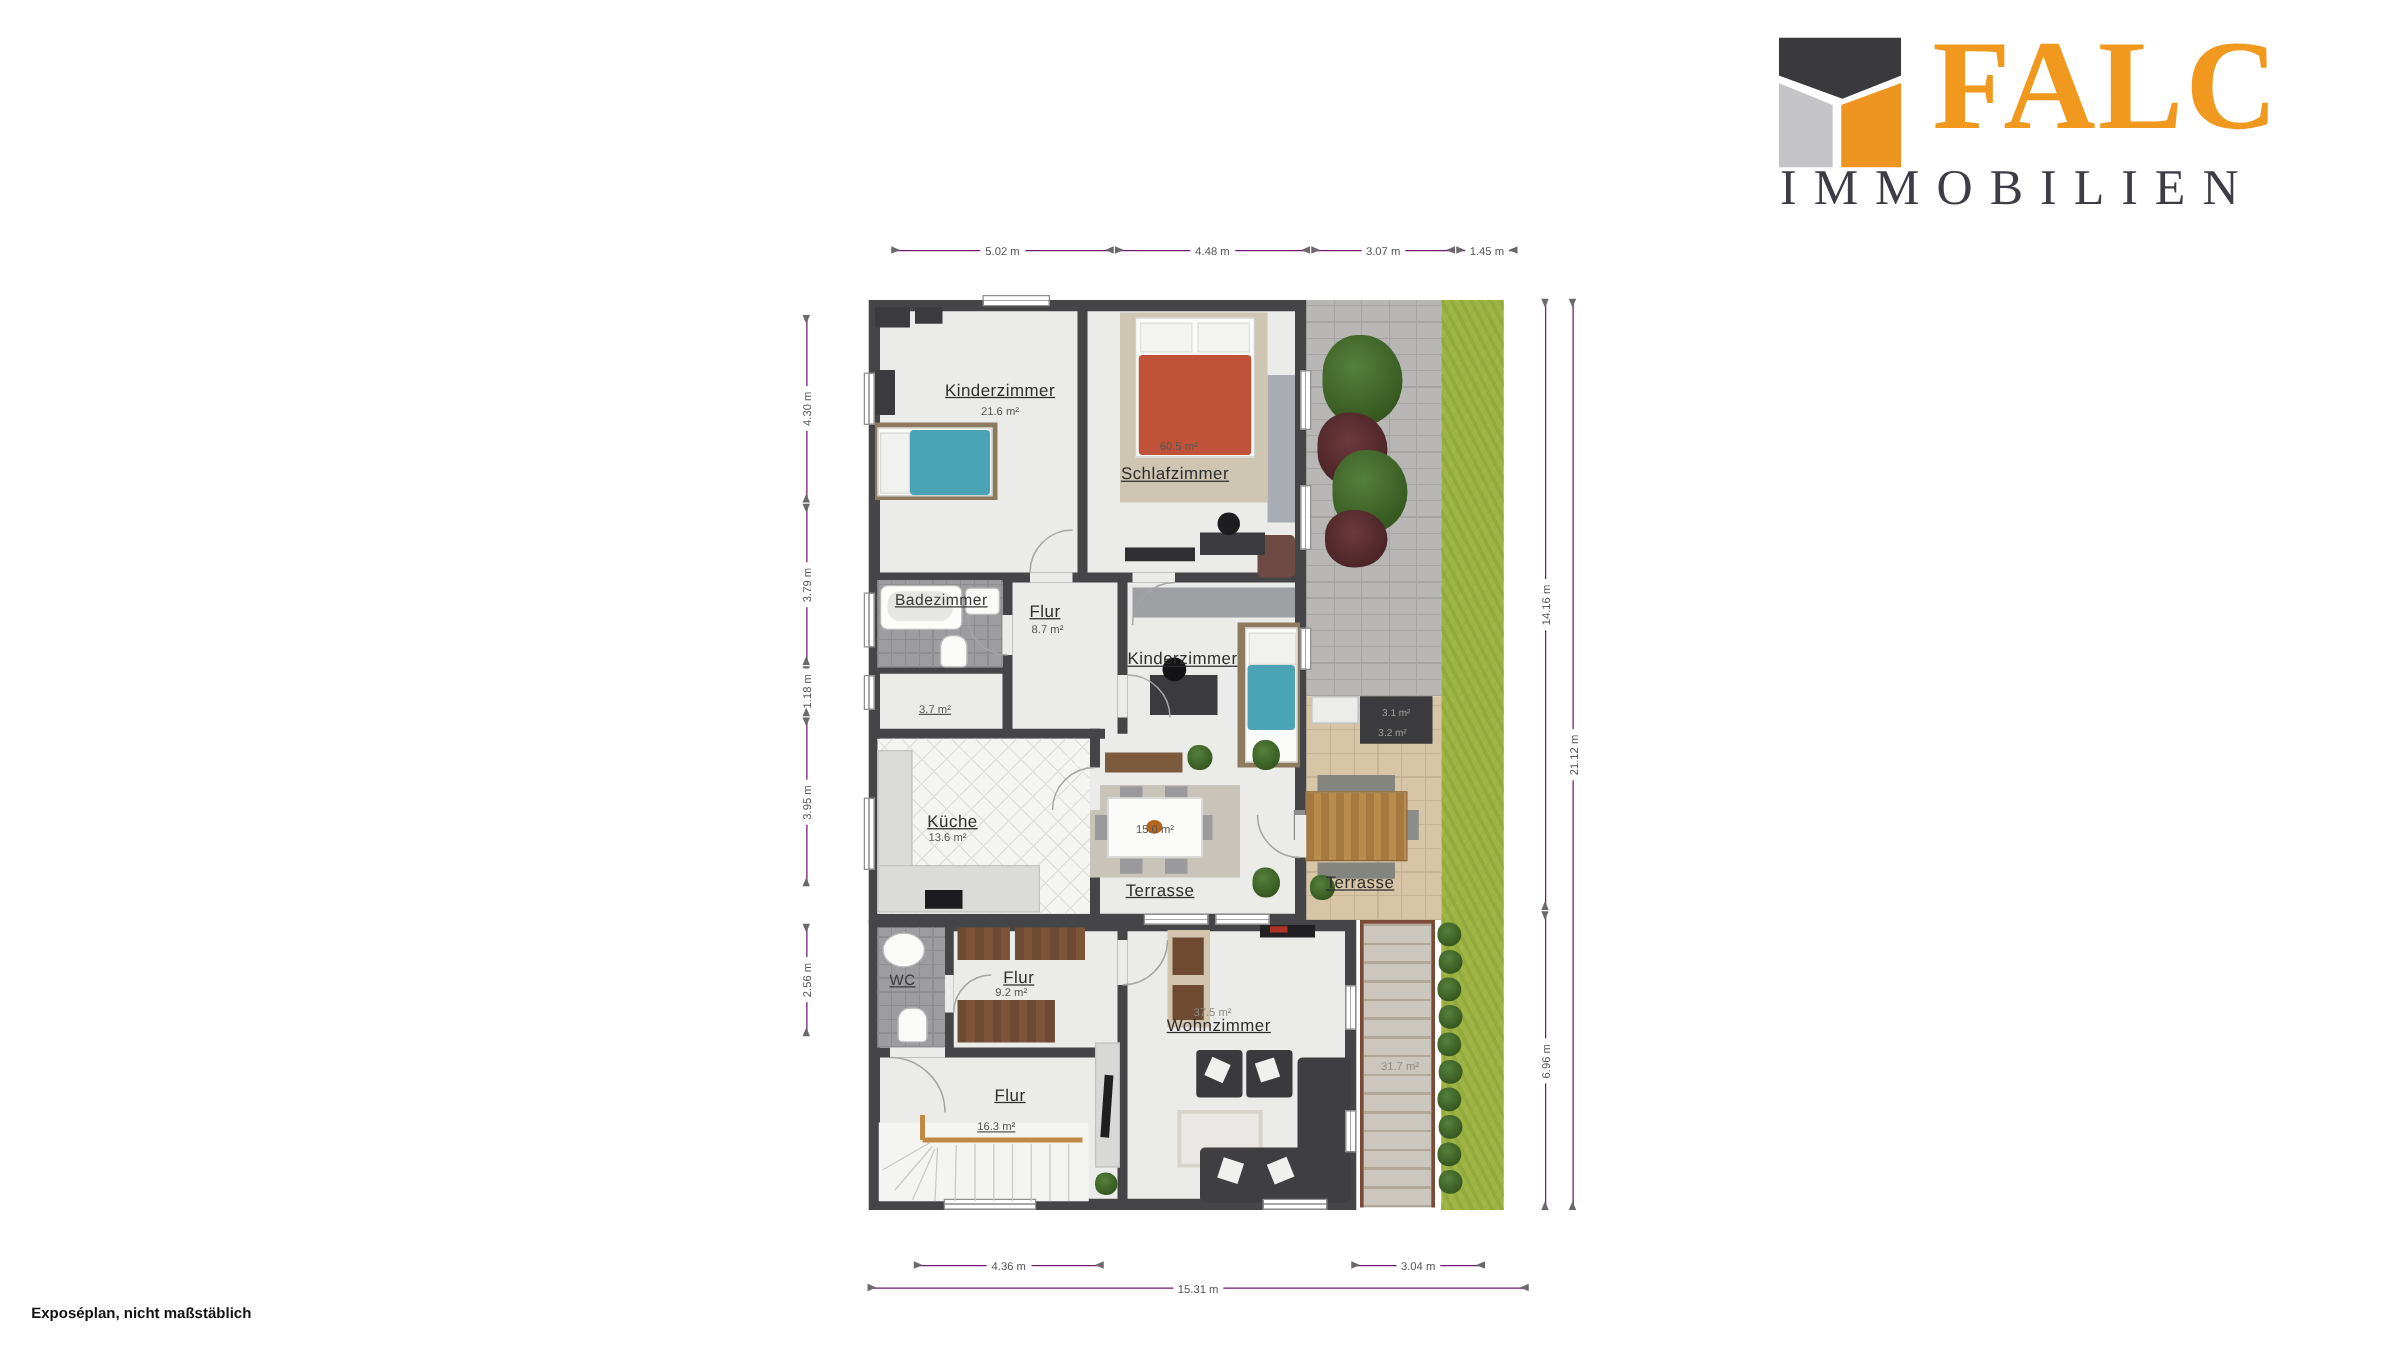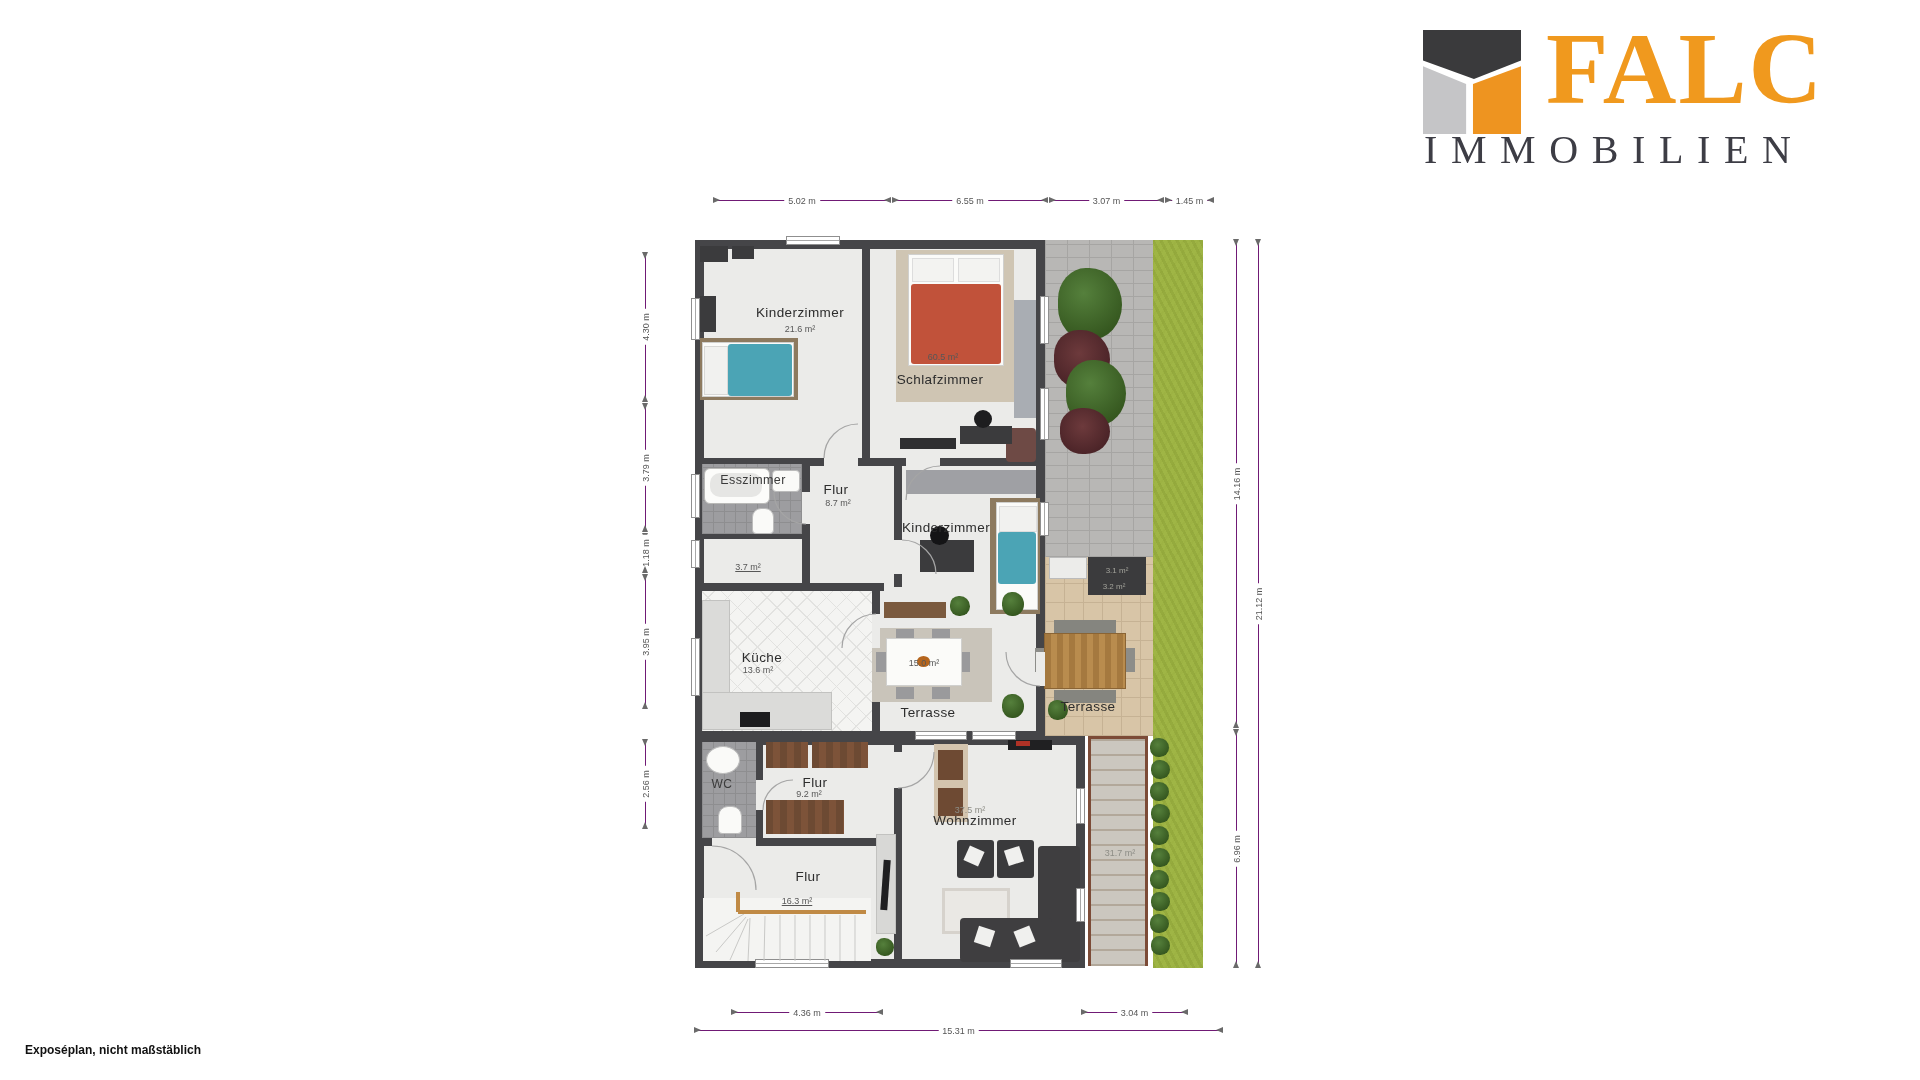--- a/index.html
+++ b/index.html
@@ -53,21 +53,21 @@
   .wardrobe{background:repeating-linear-gradient(90deg,#6d4a33 0 7px,#7d5339 7px 14px);}
 
   
   .winh{position:absolute;height:9px;border:1px solid #8f8f8f;box-sizing:border-box;
         background:linear-gradient(#fff 0 40%,#a8a8a8 40% 60%,#fff 60%);}
   .winv{position:absolute;width:9px;border:1px solid #8f8f8f;box-sizing:border-box;
         background:linear-gradient(90deg,#fff 0 40%,#a8a8a8 40% 60%,#fff 60%);}
 
   
   .rlabel{position:absolute;transform:translate(-50%,-50%);font-size:13.5px;color:#2d2d2d;
-          letter-spacing:.4px;white-space:nowrap;}
+          letter-spacing:.4px;white-space:nowrap;text-decoration:underline;}
   .alabel{position:absolute;transform:translate(-50%,-50%);font-size:9px;color:#575757;white-space:nowrap;}
   .alabel.faint{color:#8d8d86;}
   .alabel.ondark{color:#a2a29a;font-size:8px;}
 
   
   .dim{position:absolute;background:#701a75;}
   .dim.h{height:1px;}
   .dim.v{width:1px;}
   .dim.h::before{content:"";position:absolute;left:-1px;top:-3px;border-top:3px solid transparent;
       border-bottom:3px solid transparent;border-left:7px solid #6a6a6a;}
@@ -278,21 +278,21 @@
       <line x1="738" y1="892" x2="738" y2="912"></line>
     </g>
   </svg>
 
   <div class="rlabel" style="left:800px;top:312px;">Kinderzimmer</div>
   <div class="alabel" style="left:800px;top:329px;">21.6 m²</div>
 
   <div class="alabel" style="left:943px;top:357px;">60.5 m²</div>
   <div class="rlabel" style="left:940px;top:379px;">Schlafzimmer</div>
 
-  <div class="rlabel" style="left:753px;top:480px;font-size:12.5px;color:#3a3a3a;">Esszimmer</div>
+  <div class="rlabel" style="left:753px;top:480px;font-size:12.5px;color:#3a3a3a;">Badezimmer</div>
   <div class="alabel" style="left:748px;top:567px;text-decoration:underline;">3.7 m²</div>
 
   <div class="rlabel" style="left:836px;top:489px;">Flur</div>
   <div class="alabel" style="left:838px;top:503px;">8.7 m²</div>
 
   <div class="rlabel" style="left:946px;top:527px;">Kinderzimmer</div>
 
   <div class="rlabel" style="left:762px;top:657px;">Küche</div>
   <div class="alabel" style="left:758px;top:670px;">13.6 m²</div>
 
@@ -312,21 +312,21 @@
 
   <div class="rlabel" style="left:975px;top:820px;">Wohnzimmer</div>
   <div class="alabel faint" style="left:970px;top:810px;">37.5 m²</div>
 
   <div class="alabel faint" style="left:1120px;top:853px;">31.7 m²</div>
 
   <div class="dim h" style="left:714px;top:200px;width:176px;">
     <span class="dlabel">5.02 m</span>
     </div>
   <div class="dim h" style="left:893px;top:200px;width:154px;">
-    <span class="dlabel">6.55 m</span>
+    <span class="dlabel">4.48 m</span>
     </div>
   <div class="dim h" style="left:1050px;top:200px;width:113px;">
     <span class="dlabel">3.07 m</span>
     </div>
   <div class="dim h" style="left:1166px;top:200px;width:47px;">
     <span class="dlabel">1.45 m</span>
     </div>
 
   <div class="dim v" style="left:645px;top:253px;height:148px;">
     <span class="dlabel">4.30 m</span>

